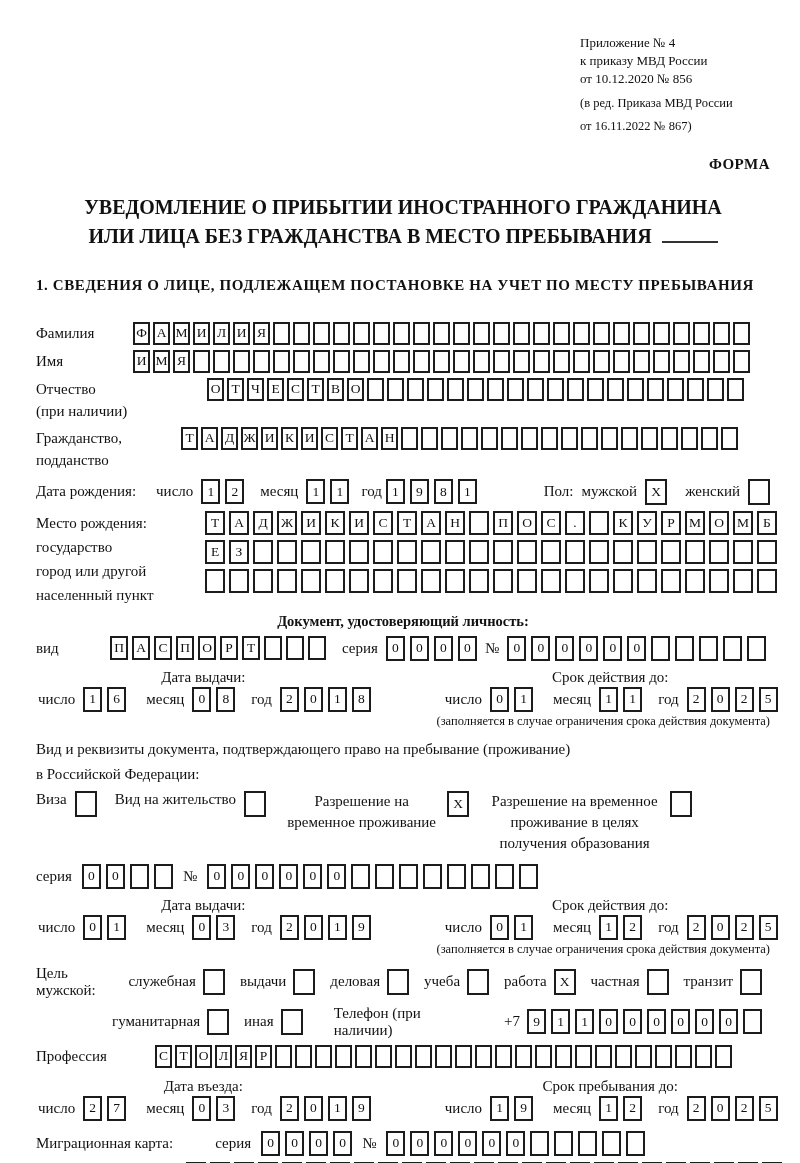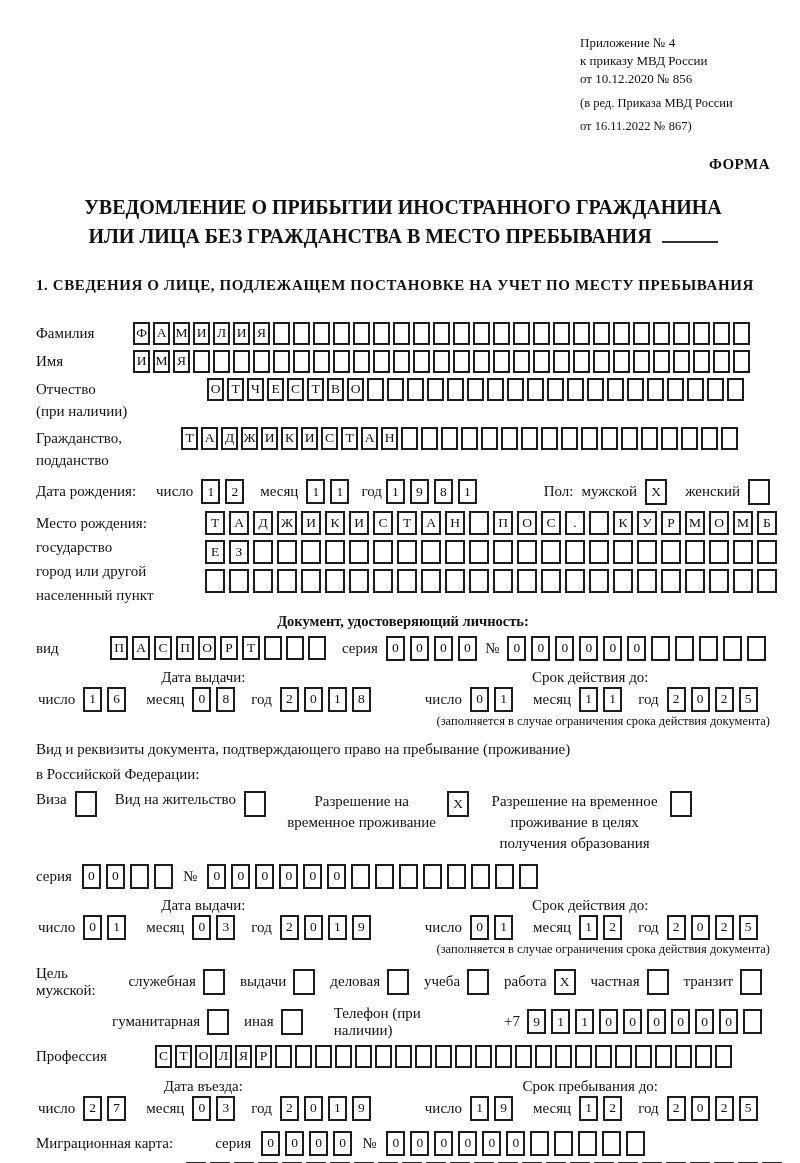--- a/index.html
+++ b/index.html
@@ -25,21 +25,21 @@
   .two-line{line-height:22px;}
   
   .cells{display:flex;gap:3px;flex-wrap:nowrap;}
   .cell{box-sizing:border-box;flex:0 0 auto;width:17px;height:23px;border:2px solid #1c1c1c;
         display:flex;align-items:center;justify-content:center;font-size:13.5px;background:#fff;}
   .cells.lg{gap:4px}.cells.lg .cell{width:20px;height:24px;}
   .cells.dt{gap:5px}.cells.dt .cell{width:19px;height:25px;}
   .cells.chk .cell{width:22px;height:26px;}
   .cells.vd{gap:4px}.cells.vd .cell{width:18px;height:24px;}
   
-  .dgroups{display:flex;margin-bottom:2px;}
+  .dgroups{display:flex;margin-bottom:2px;gap:20px;}
   .dg{display:flex;flex-direction:column;}
   .dg-title{text-align:center;line-height:20px;}
   .dg-line{display:flex;align-items:center;gap:6px;}
   .dg-line .w{margin:0 2px;}
   .dg-right{margin-left:52px;}
   .fine-note{font-size:12.5px;text-align:right;margin:1px 0 8px 0;}
   .center-b{font-weight:bold;text-align:center;font-size:14.5px;margin:6px 0 6px 0;}
   .gap16{width:16px;flex:0 0 auto;}
   
   .opt{display:flex;align-items:flex-start;}

